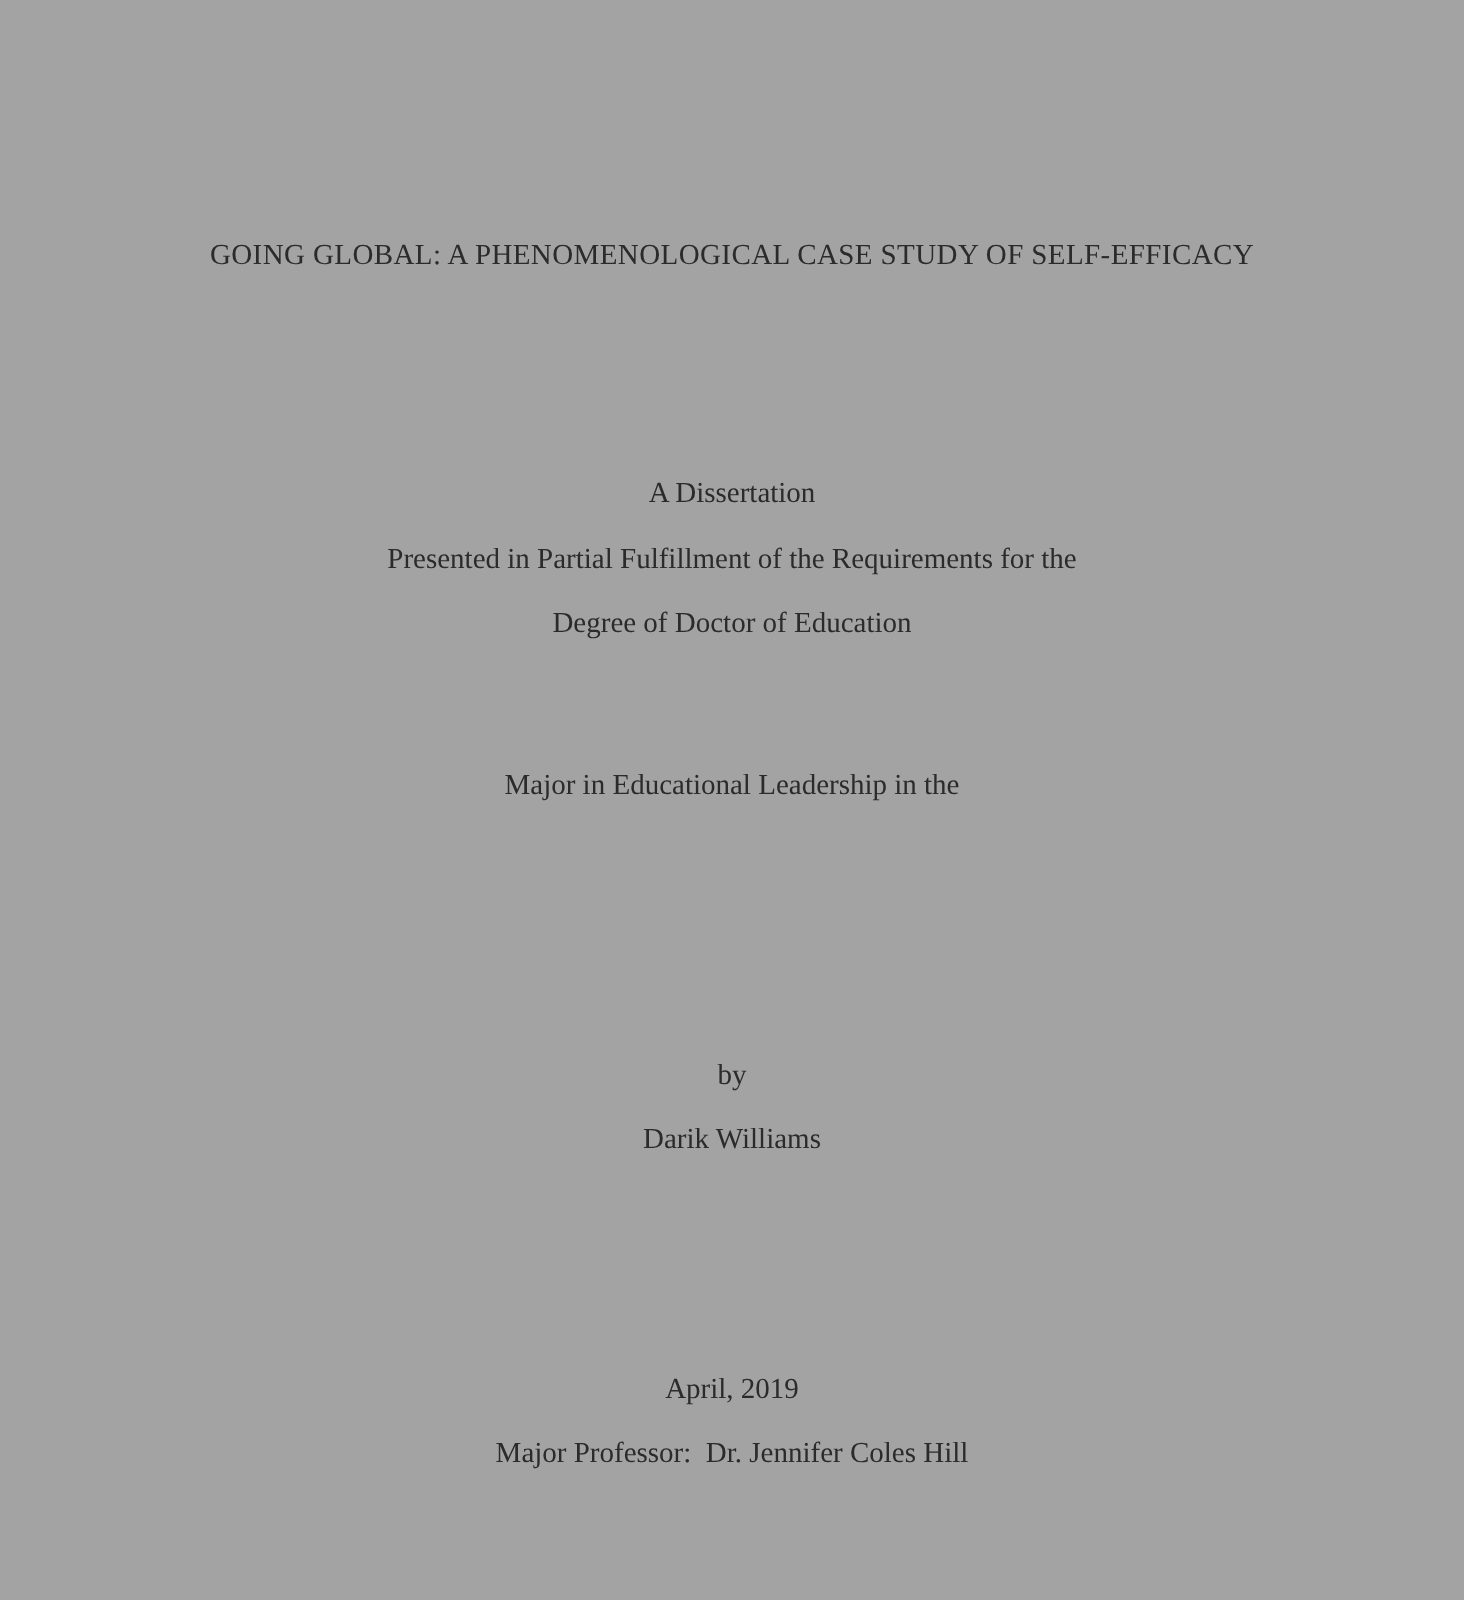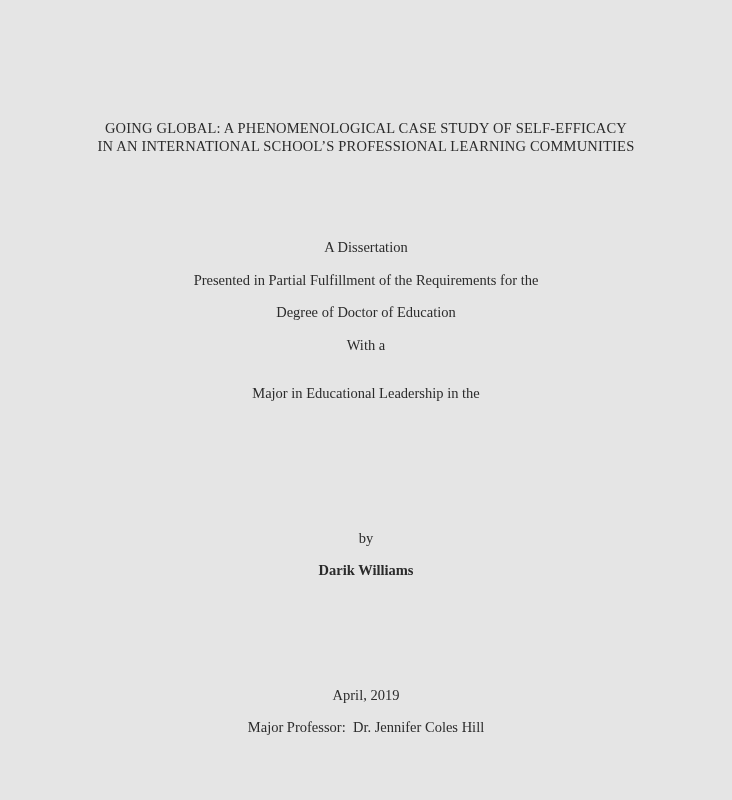--- a/index.html
+++ b/index.html
@@ -4,21 +4,21 @@
 <style>
   html, body {
     margin: 0;
     padding: 0;
     background: #ffffff;
   }
   .page {
     position: relative;
     width: 732px;
     height: 800px;
-    background: #e5e5e5;
+    background: #a3a3a3;
     overflow: hidden;
     font-family: "Liberation Serif", "DejaVu Serif", serif;
     color: #2b2b2b;
   }
   .line {
     position: absolute;
     left: 0;
     width: 732px;
     text-align: center;
     font-size: 14.5px;
@@ -32,40 +32,38 @@
   #title-line-1      { top: 118px; }
   #title-line-2      { top: 136px; }
   #line-dissertation { top: 237px; text-align: center; }
   #line-presented    { top: 270px; }
   #line-degree       { top: 302px; }
   #line-with-a       { top: 335px; }
   #line-major        { top: 367px; margin-top: 16px; }
   #line-department   { top: 398px; }
   #line-university   { top: 431px; }
   #line-by           { top: 528px; }
-  #line-author       { top: 560px; font-weight: bold; }
+  #line-author       { top: 560px; }
   #line-date         { top: 685px; }
   #line-professor    { top: 717px; }
 </style>
 </head>
 <body>
 
 <div class="page">
 
   <div class="line title-line" id="title-line-1">GOING GLOBAL: A PHENOMENOLOGICAL CASE STUDY OF SELF-EFFICACY</div>
 
-  <div class="line title-line" id="title-line-2">IN AN INTERNATIONAL SCHOOL’S PROFESSIONAL LEARNING COMMUNITIES</div>
 
   <div class="line" id="line-dissertation">A Dissertation</div>
 
   <div class="line" id="line-presented">Presented in Partial Fulfillment of the Requirements for the</div>
 
   <div class="line" id="line-degree">Degree of Doctor of Education</div>
 
-  <div class="line" id="line-with-a">With a</div>
 
   <div class="line" id="line-major">Major in Educational Leadership in the</div>
 
 
 
   <div class="line" id="line-by">by</div>
 
   <div class="line" id="line-author">Darik Williams</div>
 
   <div class="line" id="line-date">April, 2019</div>

